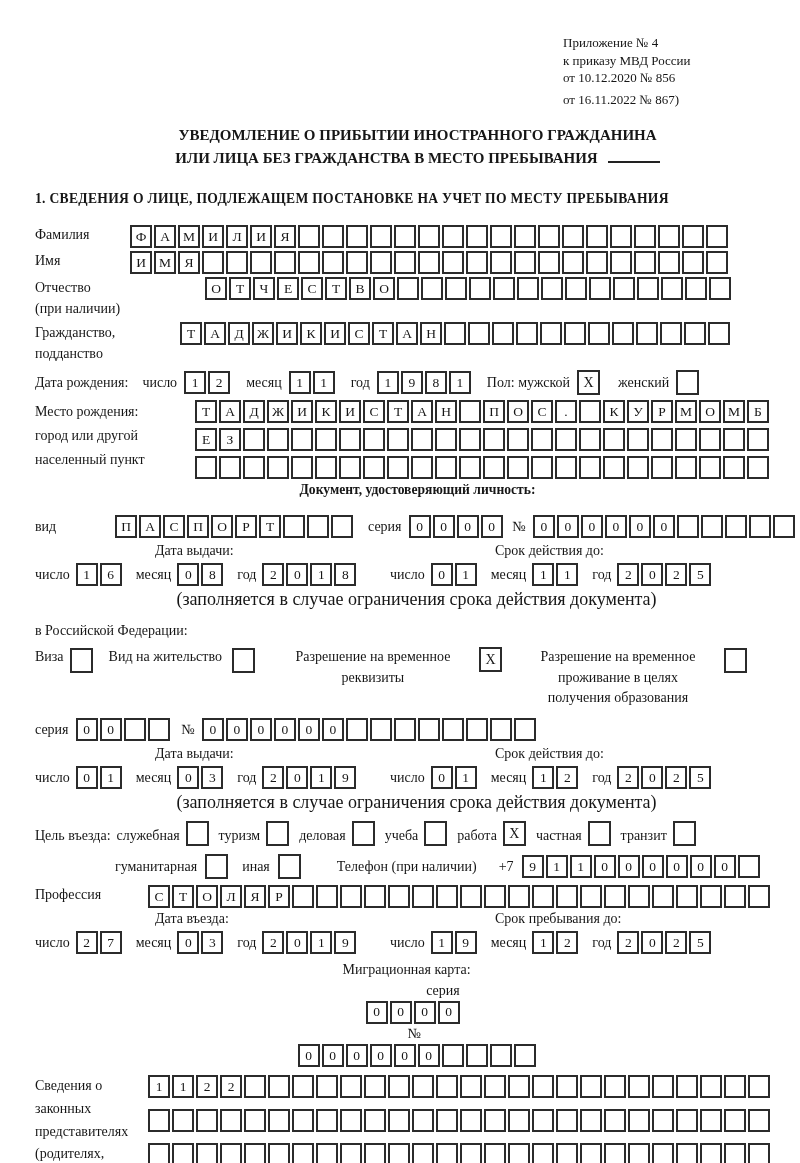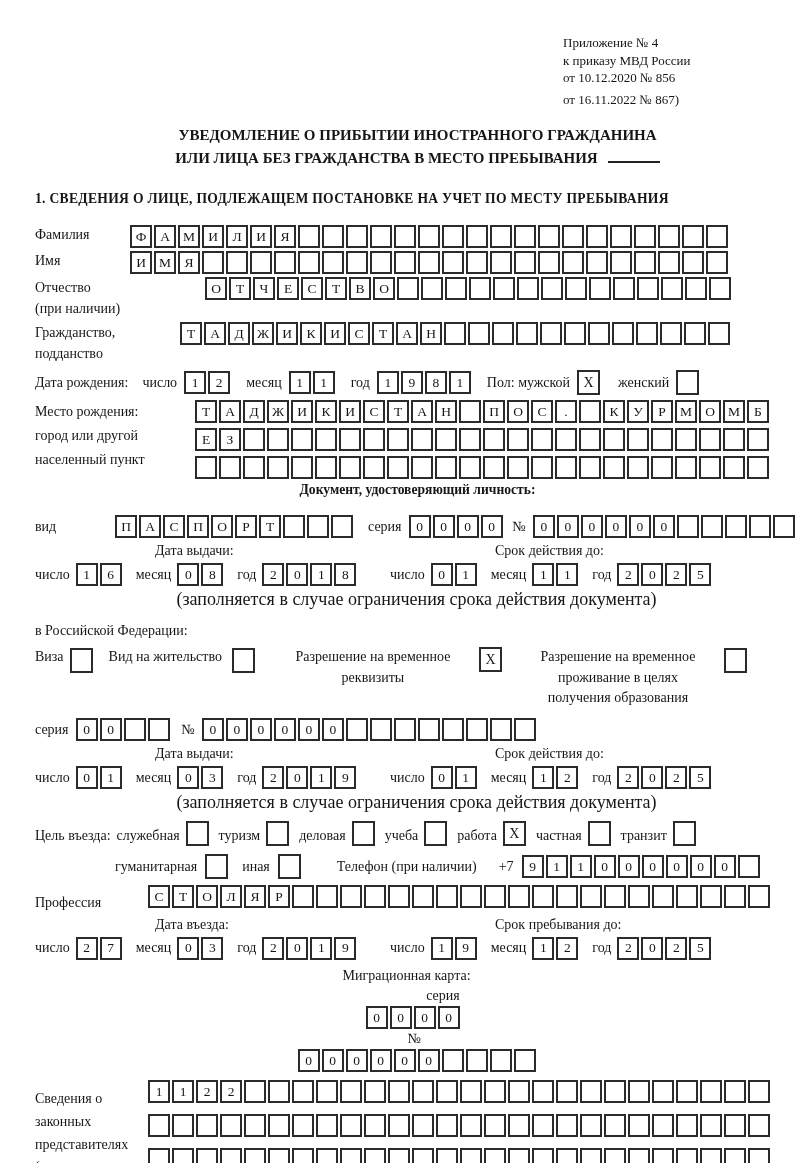--- a/index.html
+++ b/index.html
@@ -15,21 +15,21 @@
   .uline{display:inline-block;width:52px;border-bottom:2px solid #222;margin-left:10px;vertical-align:baseline;height:12px;}
   .sec{font-weight:bold;font-size:13.6px;margin-top:22px;letter-spacing:.3px;}
   
   .rows{margin-top:18px;}
   .row{display:flex;align-items:flex-start;margin-bottom:3px;}
   .lbl{font-size:14px;line-height:1.45;}
   .w95{width:95px;flex:none;}
   .w170{width:170px;flex:none;}
   .w145{width:145px;flex:none;}
   .w160{width:160px;flex:none;}
-  .w113{width:113px;flex:none;margin-top:8px;}
+  .w113{width:113px;flex:none;}
   .cells{display:flex;flex:none;}
   .cell{width:18px;height:19px;border:2px solid #2b2b2b;margin-right:2px;flex:none;
         display:flex;align-items:center;justify-content:center;font-size:13.5px;background:#fff;}
   .cb{width:19px;height:21px;border:2px solid #2b2b2b;flex:none;display:inline-flex;
       align-items:center;justify-content:center;font-size:14px;background:#fff;}
   .stack{line-height:1.5;}
   
   .inrow{display:flex;align-items:center;margin:6px 0 5px;}
   .inrow .lbl{margin-right:7px;}
   .gap14{margin-right:14px!important;}

